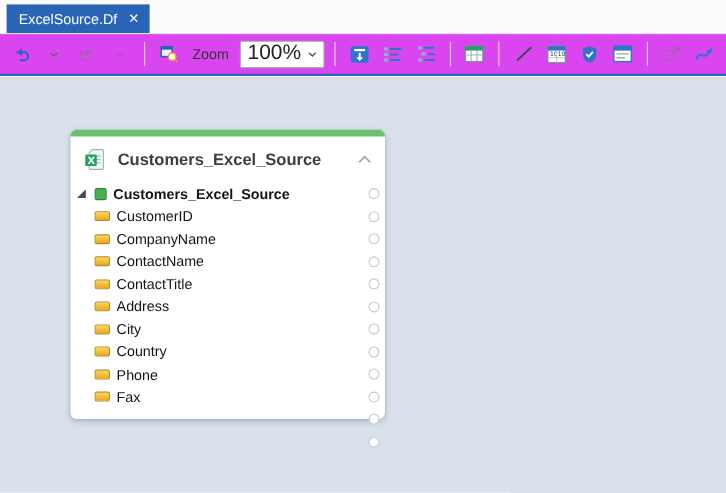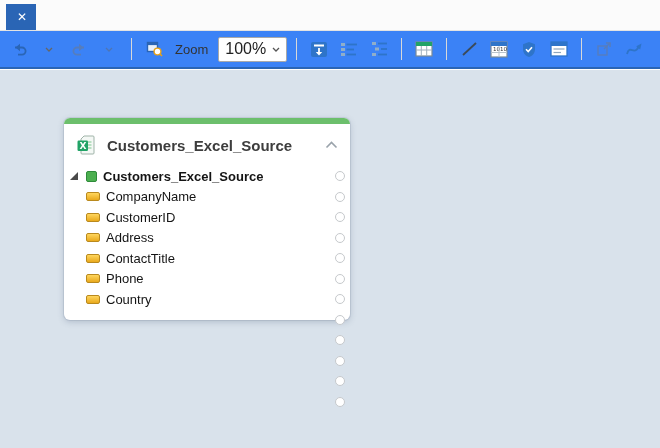--- a/index.html
+++ b/index.html
@@ -14,32 +14,32 @@
     border-bottom:1px solid #e3e3e3;
   }
   .doc-tab{
     margin-left:6px;height:26px;background:#2a65b5;color:#fff;
     display:flex;align-items:center;gap:10px;padding:0 9px 0 11px;
     font-size:13px;cursor:default;
   }
   .doc-tab .close{font-size:12px;line-height:1;cursor:pointer;}
   
   .toolbar{
-    height:38px;background:#3b82f6;display:flex;align-items:center;
+    height:38px;background:#d946ef;display:flex;align-items:center;
     padding:0 6px;gap:4px;border-bottom:2px solid #2a65b5;box-sizing:border-box;
   }
   .tbtn{
     height:26px;min-width:22px;display:flex;align-items:center;justify-content:center;
     gap:1px;padding:0 2px;border-radius:3px;
   }
   .tsep{width:1px;height:22px;background:#d8d8d8;margin:0 5px;}
   .zoom-label{font-size:13px;color:#333;margin:0 6px 0 4px;}
   .zoom-combo{
     height:23px;background:#fff;border:1px solid #a9a9a9;border-radius:2px;
-    display:flex;align-items:center;gap:6px;padding:0 6px;font-size:16px;color:#222;
+    display:flex;align-items:center;gap:6px;padding:0 6px;font-size:19px;color:#222;
   }
   .chev{display:inline-block;}
   .disabled{opacity:.45;filter:grayscale(1);}
   
   .canvas{
     position:absolute;left:0;top:70px;right:0;bottom:0;
     background:#d9e2eb;
   }
   
   .node{
@@ -81,20 +81,21 @@
     width:10px;height:10px;border-radius:50%;
     background:#fff;border:1.5px solid #c6c9cc;box-sizing:border-box;
   }
   svg{display:block;}
 </style>
 </head>
 <body>
 
 <div class="tabbar">
   <div class="doc-tab">
+    <span>ExcelSource.Df</span>
     <span class="close">✕</span>
   </div>
 </div>
 
 <div class="toolbar">
 
   <div class="tbtn">
     <span>
       <svg width="17" height="16" viewBox="0 0 17 16">
         <path d="M4 6.5 h7 a3.6 3.6 0 0 1 0 7.2 h-4" fill="none" stroke="#2a65b5" stroke-width="1.8"></path>
@@ -300,41 +301,53 @@
             <svg width="9" height="9" viewBox="0 0 9 9">
                 <polygon points="8,0 8,8 0,8" fill="#4a4a4a"></polygon>
               </svg>
           </span>
           <span class="root-sq"></span>
           <span class="lbl">Customers_Excel_Source</span>
         </div>
         <div>
             <div class="trow">
               <span class="col-ic"></span>
+              <span class="lbl">CustomerID</span>
+            </div>
+            <div class="trow">
+              <span class="col-ic"></span>
               <span class="lbl">CompanyName</span>
             </div>
             <div class="trow">
               <span class="col-ic"></span>
-              <span class="lbl">CustomerID</span>
+              <span class="lbl">ContactName</span>
+            </div>
+            <div class="trow">
+              <span class="col-ic"></span>
+              <span class="lbl">ContactTitle</span>
             </div>
             <div class="trow">
               <span class="col-ic"></span>
               <span class="lbl">Address</span>
             </div>
             <div class="trow">
               <span class="col-ic"></span>
-              <span class="lbl">ContactTitle</span>
+              <span class="lbl">City</span>
+            </div>
+            <div class="trow">
+              <span class="col-ic"></span>
+              <span class="lbl">Country</span>
             </div>
             <div class="trow">
               <span class="col-ic"></span>
               <span class="lbl">Phone</span>
             </div>
             <div class="trow">
               <span class="col-ic"></span>
-              <span class="lbl">Country</span>
+              <span class="lbl">Fax</span>
             </div>
           </div>
       </div>
       <div class="ports">
           <div class="port-slot">
             <div class="port"></div>
           </div>
           <div class="port-slot">
             <div class="port"></div>
           </div>

